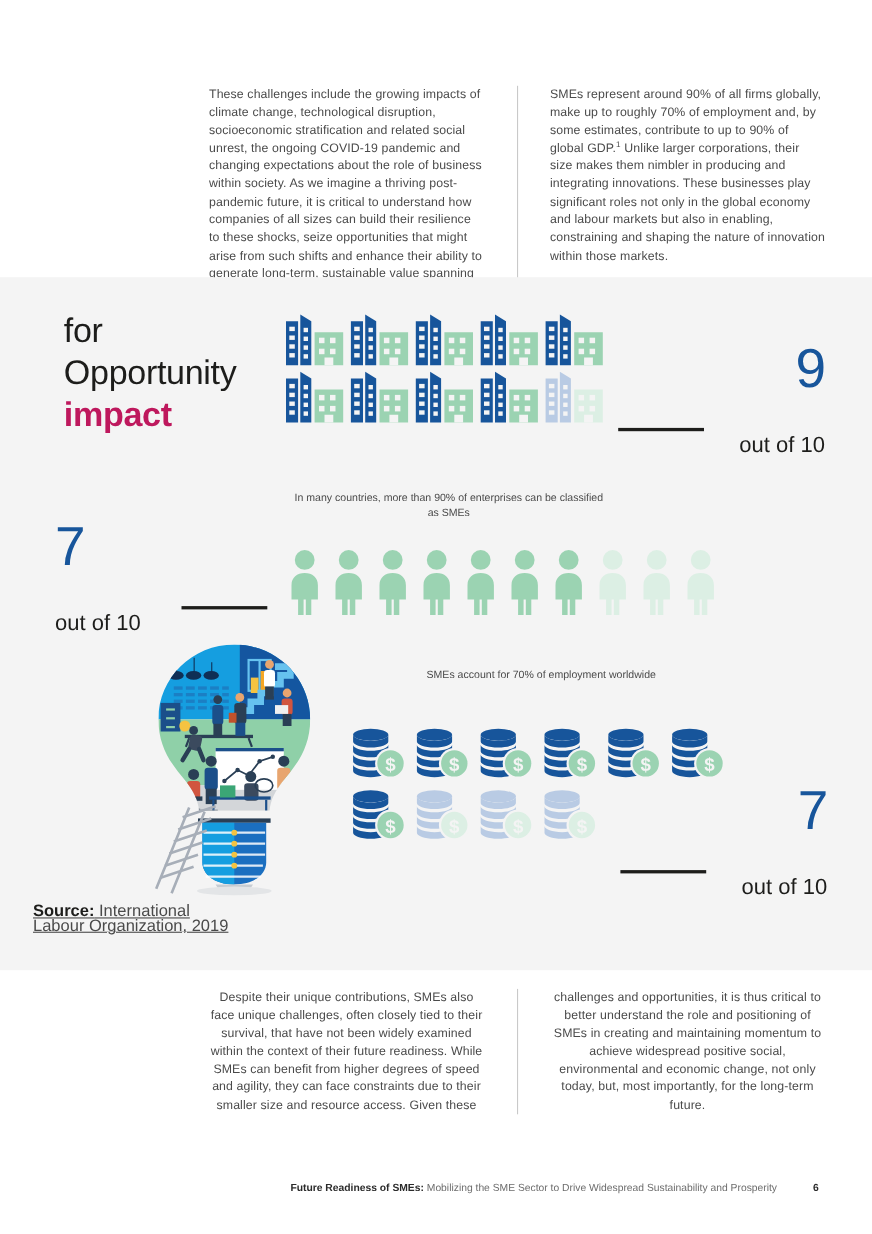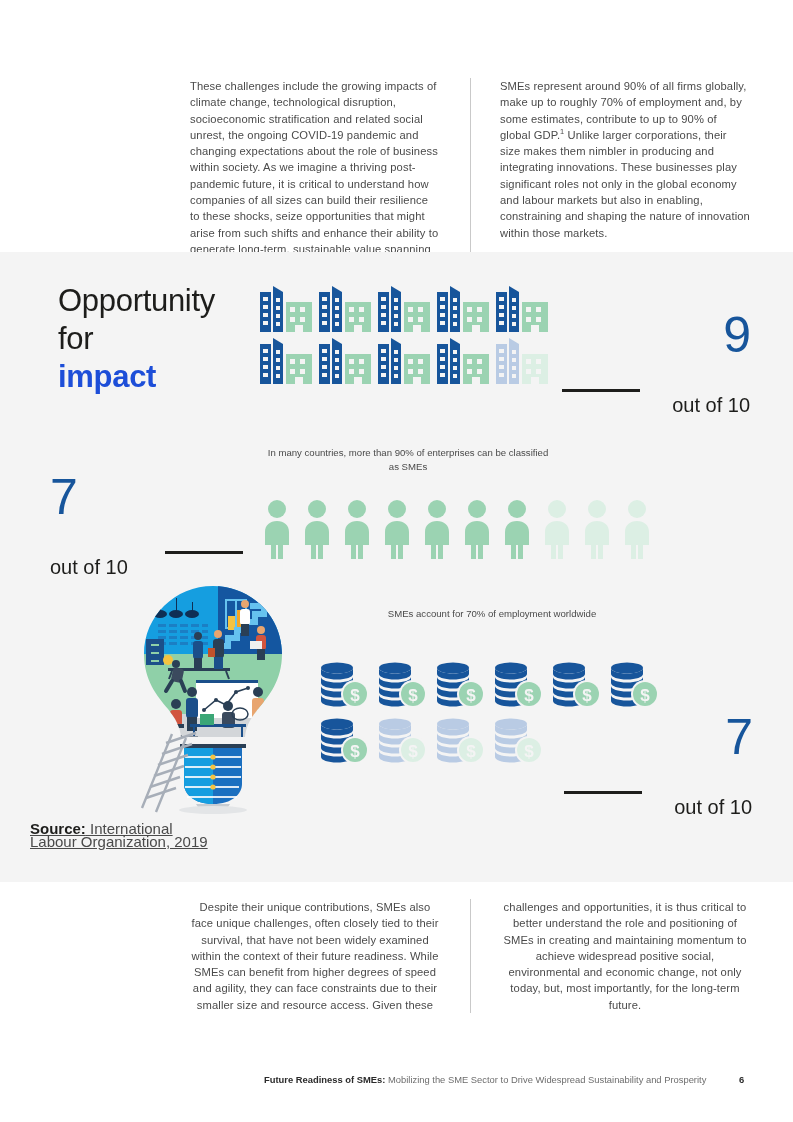--- a/index.html
+++ b/index.html
@@ -32,21 +32,21 @@
   .panel{
     position:absolute;left:0;top:252px;width:793px;height:630px;
     background:#f4f4f4;
   }
 
   .title{
     position:absolute;left:58px;top:30px;width:210px;
     font-size:31px;line-height:38px;font-weight:300;color:#1d1d1b;
     letter-spacing:-0.3px;
   }
-  .title .hl{color:#1d4ed8;font-weight:700;}
+  .title .hl{color:#be185d;font-weight:700;}
 
   
   .bld-grid{
     position:absolute;left:258px;top:32px;
     display:grid;grid-template-columns:repeat(5,59px);
     grid-template-rows:52px 52px;
   }
 
   .cap{
     position:absolute;text-align:center;font-size:9.6px;line-height:13.5px;
@@ -129,22 +129,22 @@
     </div>
     <div class="col-divider"></div>
     <div class="col col-b">
       <p><span>SMEs represent around 90% of all firms globally, make up to roughly 70% of employment and, by some estimates, contribute to up to 90% of global GDP.</span><sup>1</sup><span> Unlike larger corporations, their size makes them nimbler in producing and integrating innovations. These businesses play significant roles not only in the global economy and labour markets but also in enabling, constraining and shaping the nature of innovation within those markets.</span></p>
     </div>
   </div>
 
   <div class="panel">
 
     <div class="title">
+      <div>for</div>
       <div>Opportunity</div>
-      <div>for</div>
       <div class="hl">impact</div>
     </div>
 
     <div class="bld-grid" id="bldGrid">
         <div><svg width="56" height="50" viewBox="0 0 56 50" xmlns="http://www.w3.org/2000/svg">
     <path d="M2 8h11v40H2z" fill="#17559b"></path>
     <path d="M15 2l10 6v40H15z" fill="#17559b"></path>
     <g fill="#f4f4f4">
       <rect x="5" y="13" width="5" height="4"></rect>
               <rect x="5" y="21" width="5" height="4"></rect>

